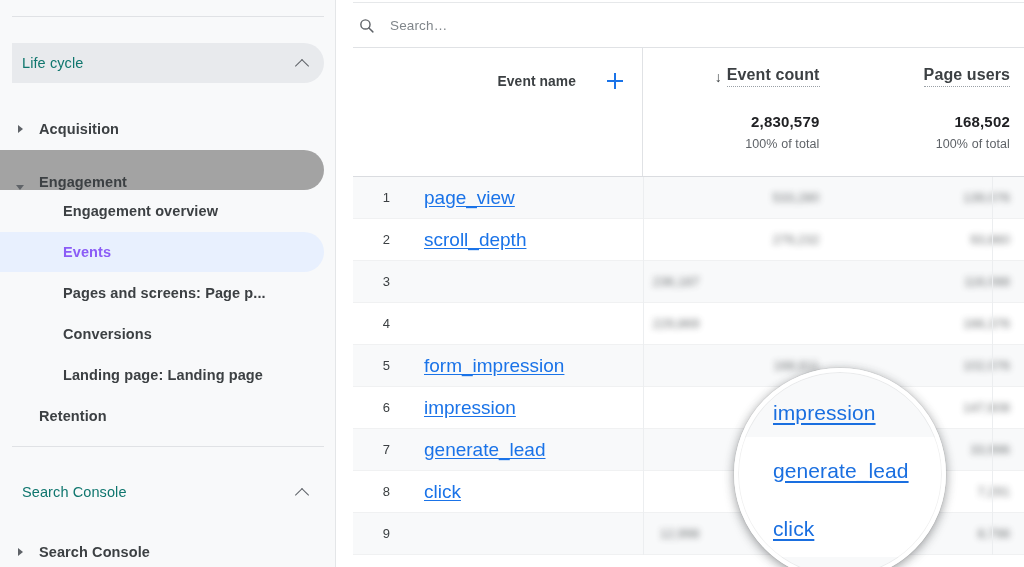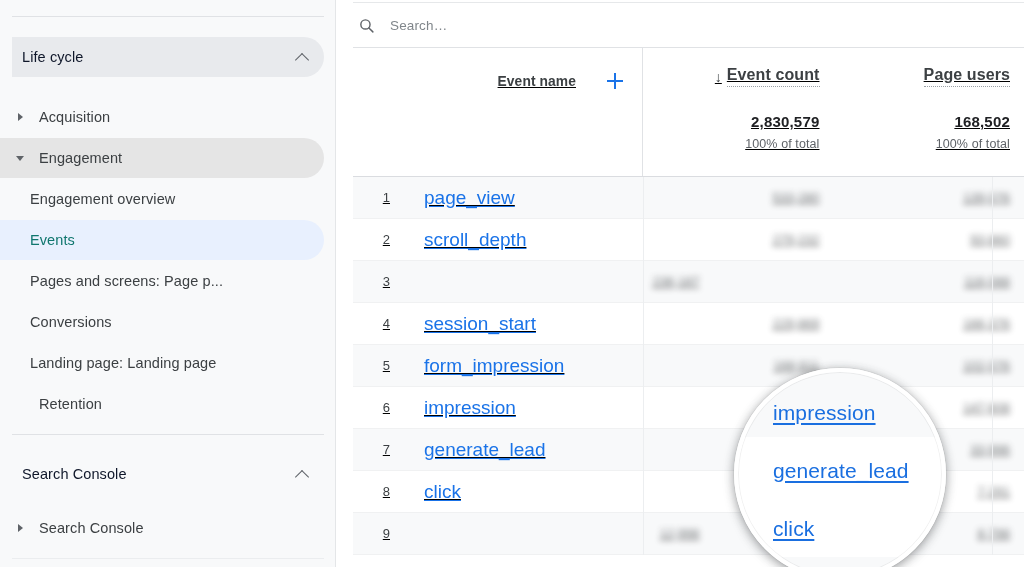--- a/index.html
+++ b/index.html
@@ -43,28 +43,28 @@
   }
   .side-divider {
     height: 1px;
     background: #e0e2e5;
     margin: 0 12px;
   }
   .side-divider.faint { background: #ebedef; }
 
   .group-header {
     height: 40px;
-    margin: 10px 12px;
+    margin: 16px 12px;
     border-radius: 0 20px 20px 0;
     display: flex;
     align-items: center;
     padding-left: 10px;
     padding-right: 14px;
     background: #e8eaed;
-    color: #0f172a;
+    color: #0f766e;
     font-size: 14.5px;
     letter-spacing: .1px;
     cursor: pointer;
   }
   .group-header.plain { background: transparent; }
   .group-header .ghlabel { flex: 1; }
   .chev-up {
     width: 14px; height: 14px;
     position: relative;
   }
@@ -105,28 +105,28 @@
     border-left: 5px solid #5f6368;
     border-top: 4px solid transparent;
     border-bottom: 4px solid transparent;
   }
   .tri-down {
     width: 0; height: 0;
     border-top: 5px solid #5f6368;
     border-left: 4px solid transparent;
     border-right: 4px solid transparent;
   }
-  .nav-item .nlabel { margin-left: 7px; white-space: nowrap; }
-  .nav-item.sub { padding-left: 30px; }
+  .nav-item .nlabel { margin-left: 7px; white-space: nowrap; font-weight: bold; }
+  .nav-item.sub { padding-left: 63px; }
   .nav-item.sub .nlabel { margin-left: 0; }
-  .nav-item.active-gray { background: #e5e5e5; }
+  .nav-item.active-gray { background: #a3a3a3; align-items: flex-end; }
   .nav-item.selected {
     background: #e8f0fe;
   }
-  .nav-item.selected .nlabel { color: #0f766e; font-weight: 400; }
+  .nav-item.selected .nlabel { color: #8b5cf6; font-weight: 700; }
 
   
   #main {
     position: relative;
     flex: 1 1 auto;
     height: 567px;
     background: #ffffff;
     overflow: hidden;
   }
   .main-topline {
@@ -152,21 +152,21 @@
   .search-ph {
     margin-left: 15px;
     font-size: 13.5px;
     color: #80868b;
     letter-spacing: .15px;
   }
 
   
   #table {
     position: absolute;
-    left: 17px; right: 0; top: 47px; bottom: 0; text-decoration: underline;
+    left: 17px; right: 0; top: 47px; bottom: 0;
   }
   .thead {
     position: relative;
     height: 130px;
     border-top: 1px solid #e0e2e5;
     border-bottom: 1px solid #dadce0;
     display: flex;
   }
   .col-dim {
     position: relative;
@@ -509,21 +509,20 @@
             <span class="mcell">236,187</span>
             <span class="mcell">116,088</span>
           </div>
           <div class="rowsep"></div>
             <div class="rowsep2"></div>
         </div>
 
         <div class="rowwrap">
           <div class="trow">
             <span class="rank">4</span>
-            <span class="evname">session_start</span>
             <span class="mcell">229,869</span>
             <span class="mcell">166,376</span>
           </div>
           <div class="rowsep"></div>
             <div class="rowsep2"></div>
         </div>
 
         <div class="rowwrap">
           <div class="trow odd">
             <span class="rank">5</span>

